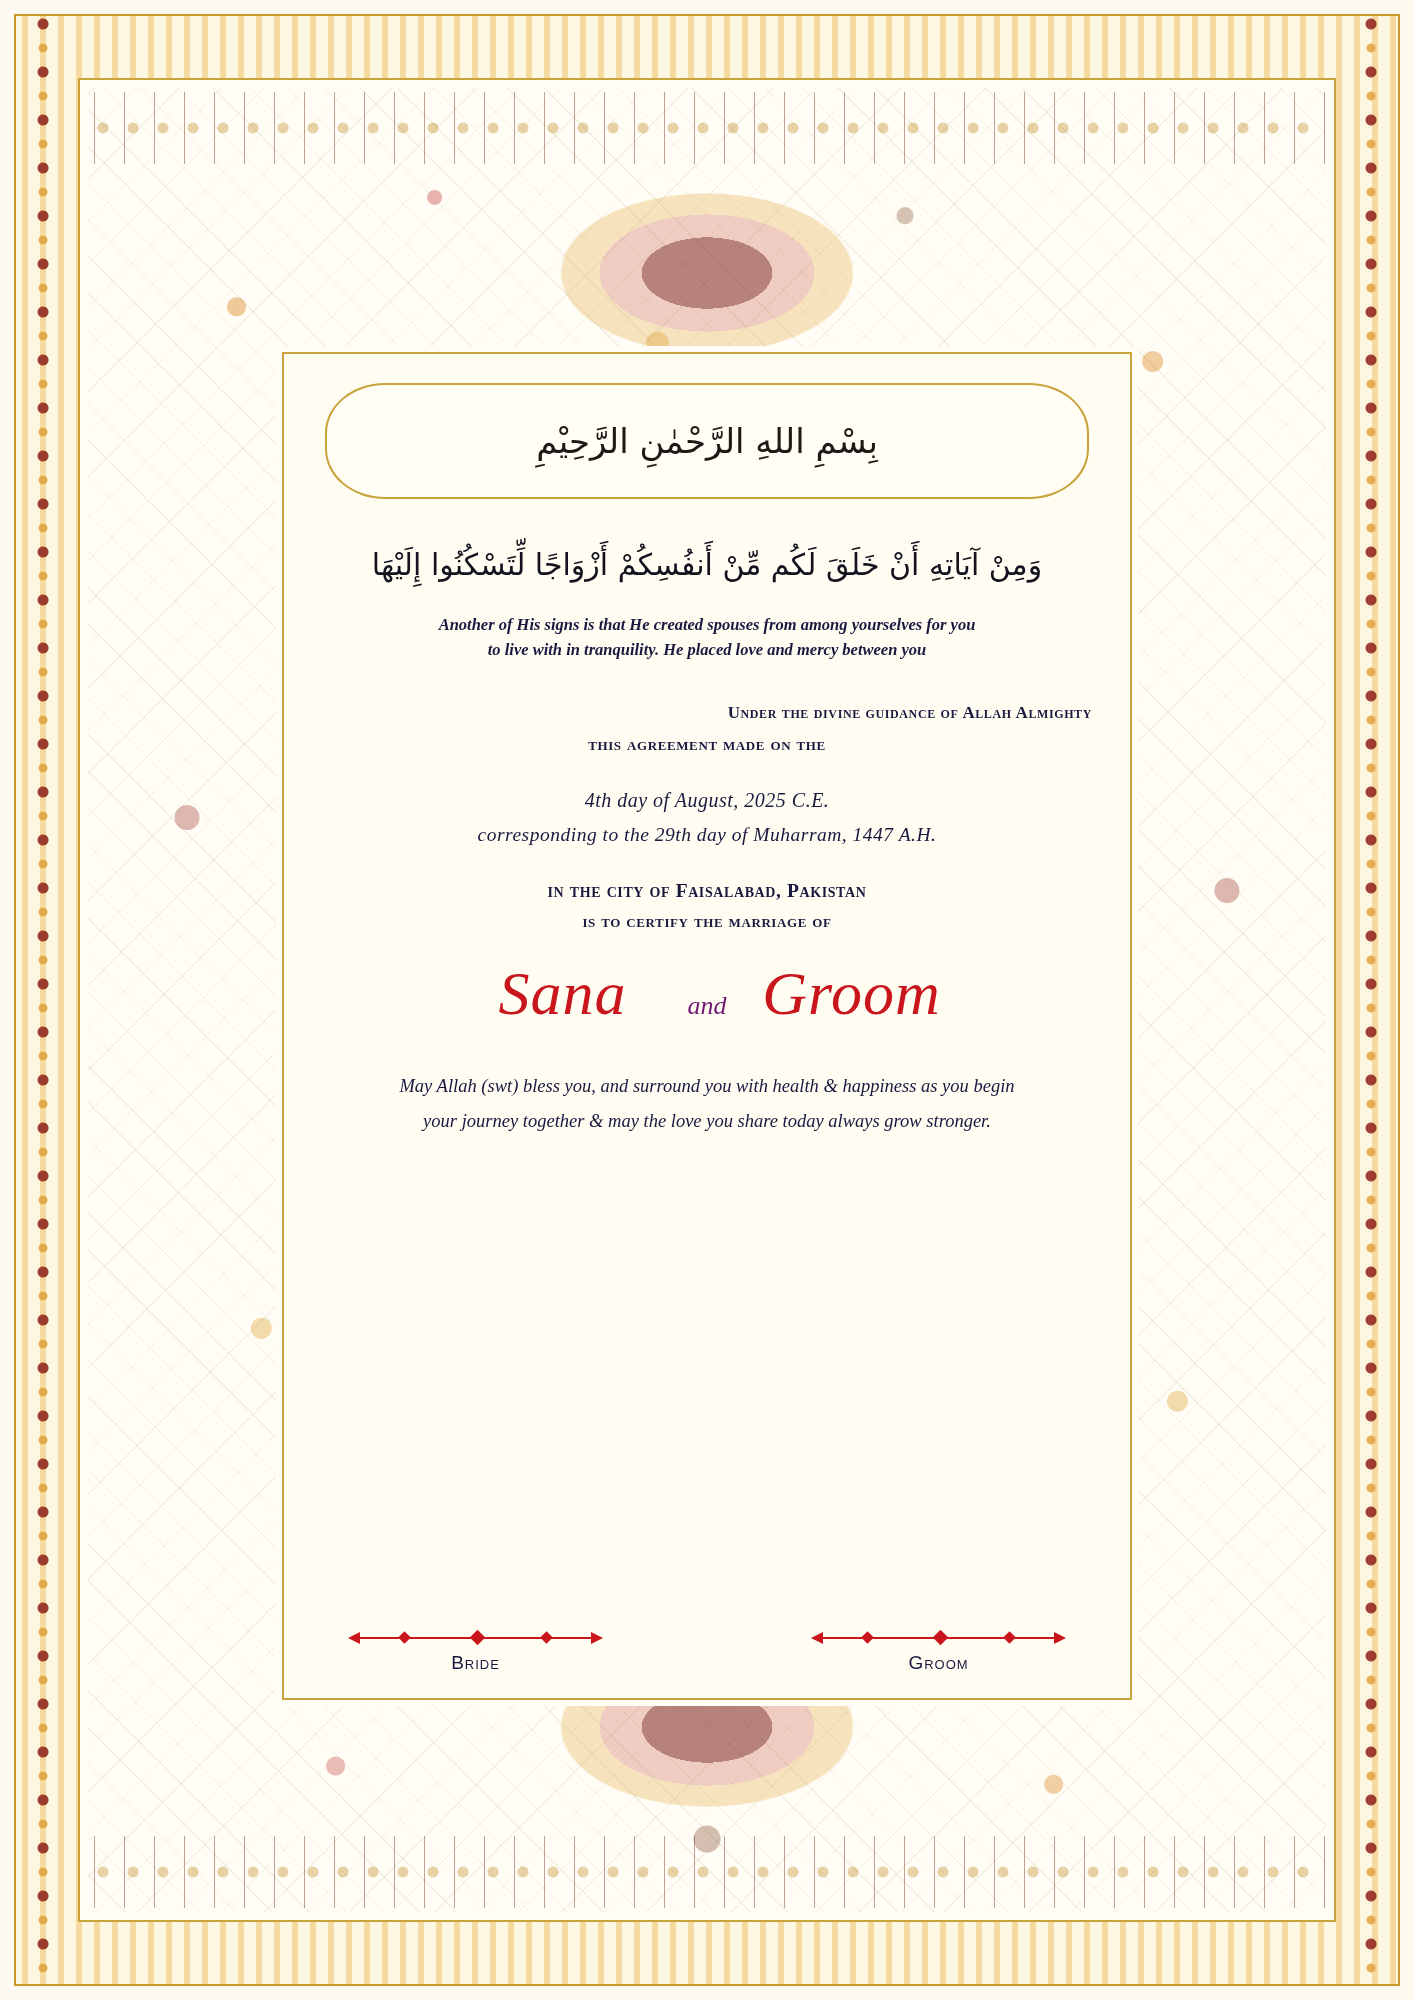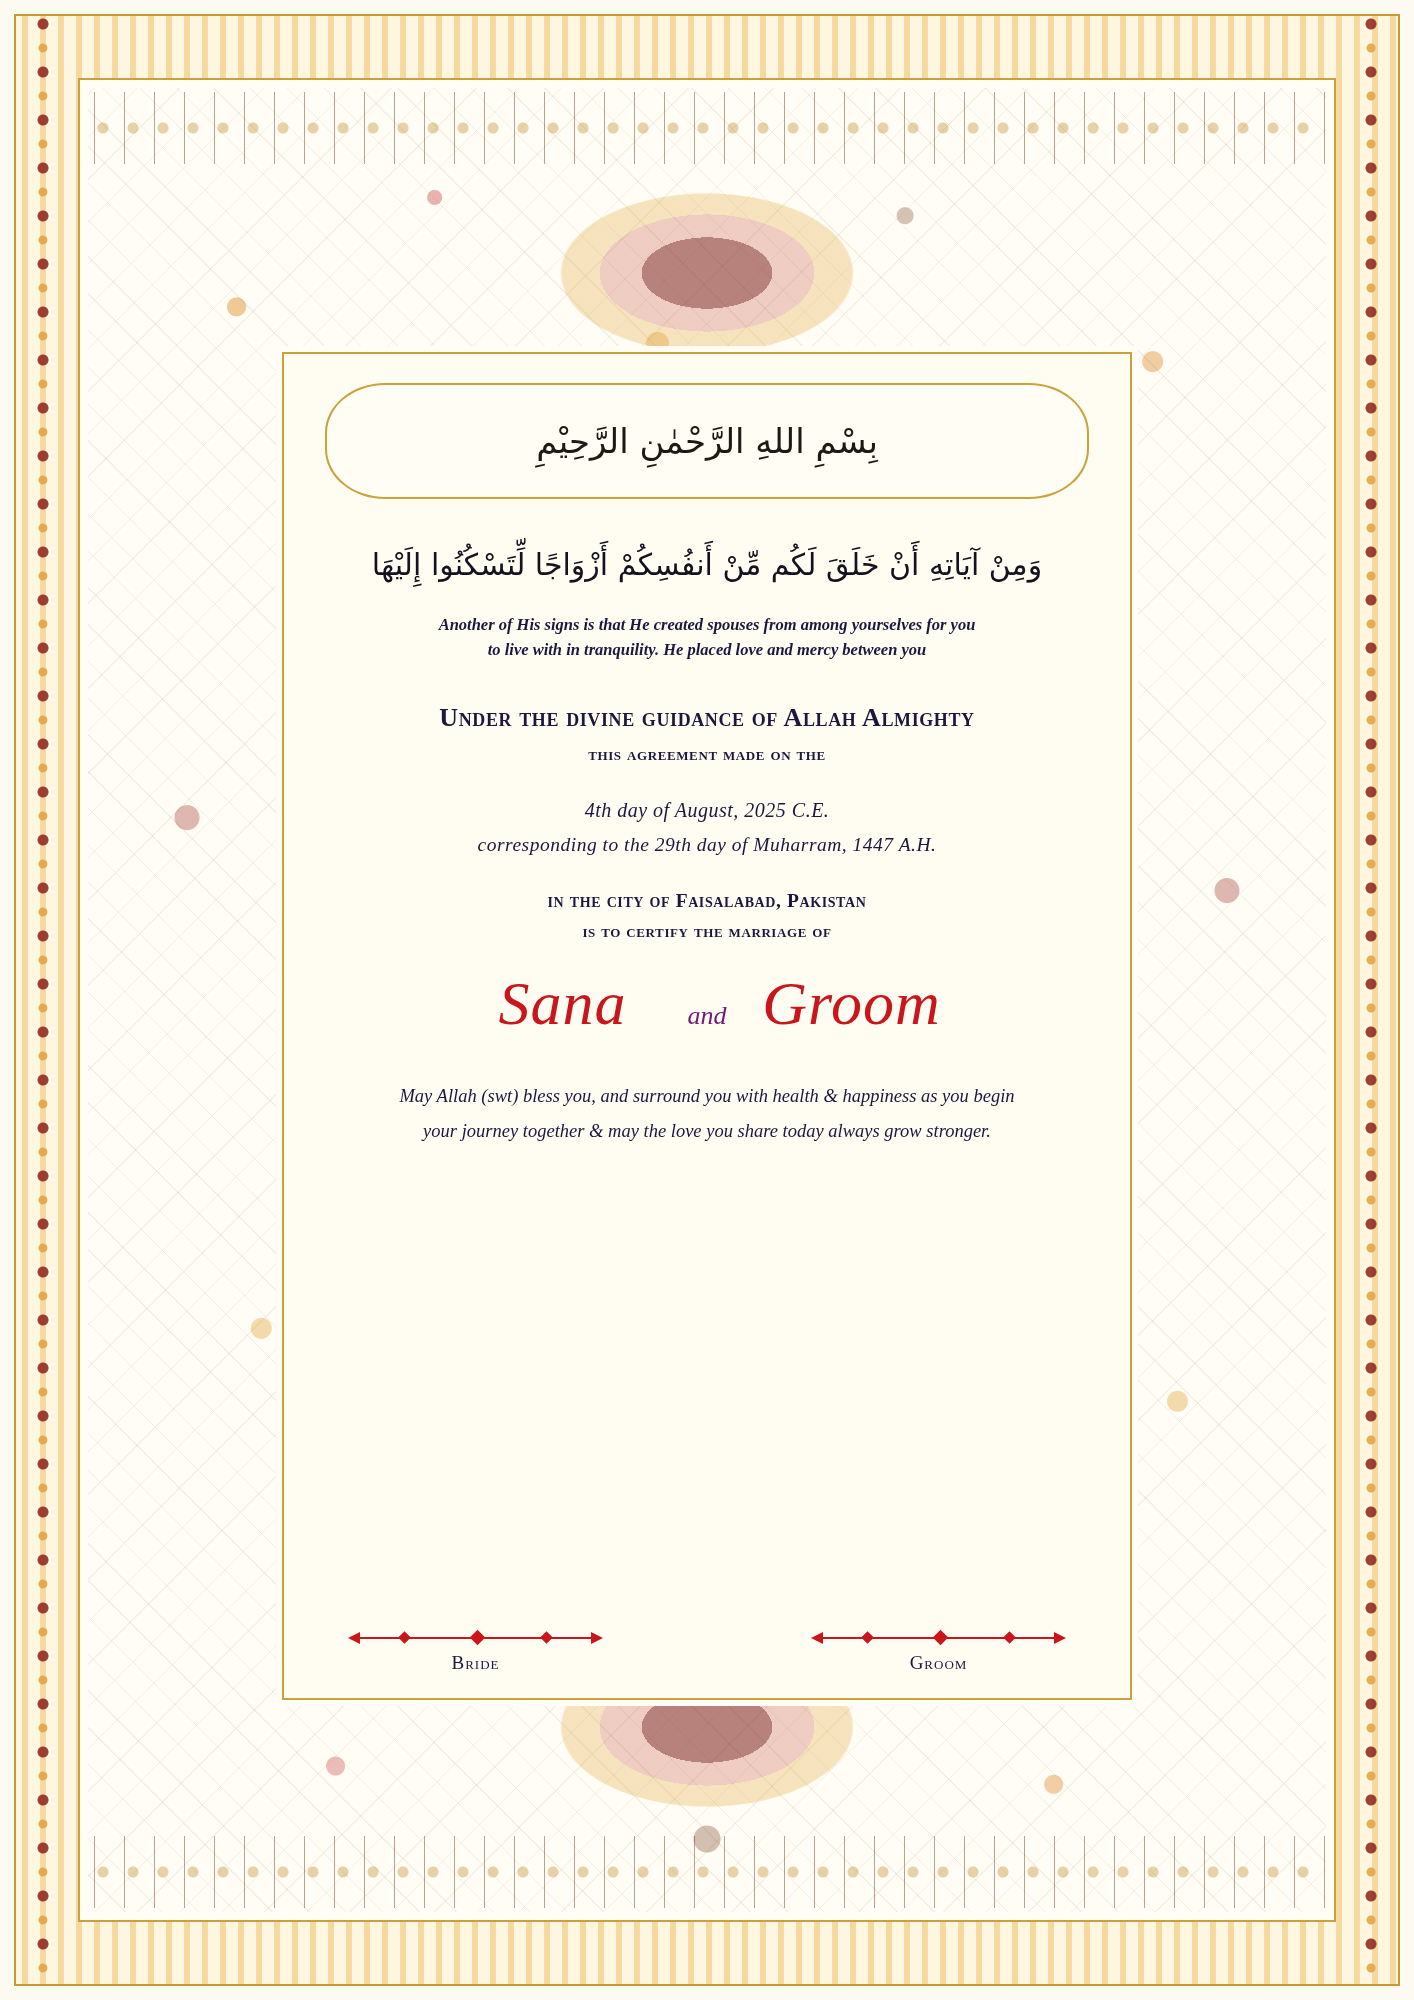--- a/index.html
+++ b/index.html
@@ -197,21 +197,21 @@
   }
 
   .smallcaps {
     font-family: "Liberation Serif", serif;
     font-variant: small-caps;
     font-weight: bold;
     letter-spacing: .6px;
     color: #1b1840;
   }
 
-  .line-guidance { font-size: 26px; margin-bottom: 10px; }
+  .line-guidance { font-size: 17px; margin-bottom: 10px; text-align: right; }
   .line-agreement { font-size: 19px; margin-bottom: 34px; }
 
   .date-line {
     font-family: "Liberation Serif", serif;
     font-style: italic;
     font-size: 20px;
     color: #1b1840;
     margin-bottom: 12px;
     letter-spacing: .5px;
   }
@@ -286,21 +286,21 @@
     position: absolute;
     top: 2px;
     width: 0; height: 0;
     border-top: 6px solid transparent;
     border-bottom: 6px solid transparent;
   }
   .sign-rule .arrow.l { left: 0; border-right: 12px solid #c9161c; }
   .sign-rule .arrow.r { right: 0; border-left: 12px solid #c9161c; }
 
   .sign-label {
-    font-family: Liberation Serif, serif;
+    font-family: Liberation Sans, sans-serif;
     font-variant: small-caps;
     font-size: 19px;
     color: #1b1840;
     letter-spacing: 1px;
   }
 
   
   .footer {
     position: absolute;
     left: 0; right: 0;

